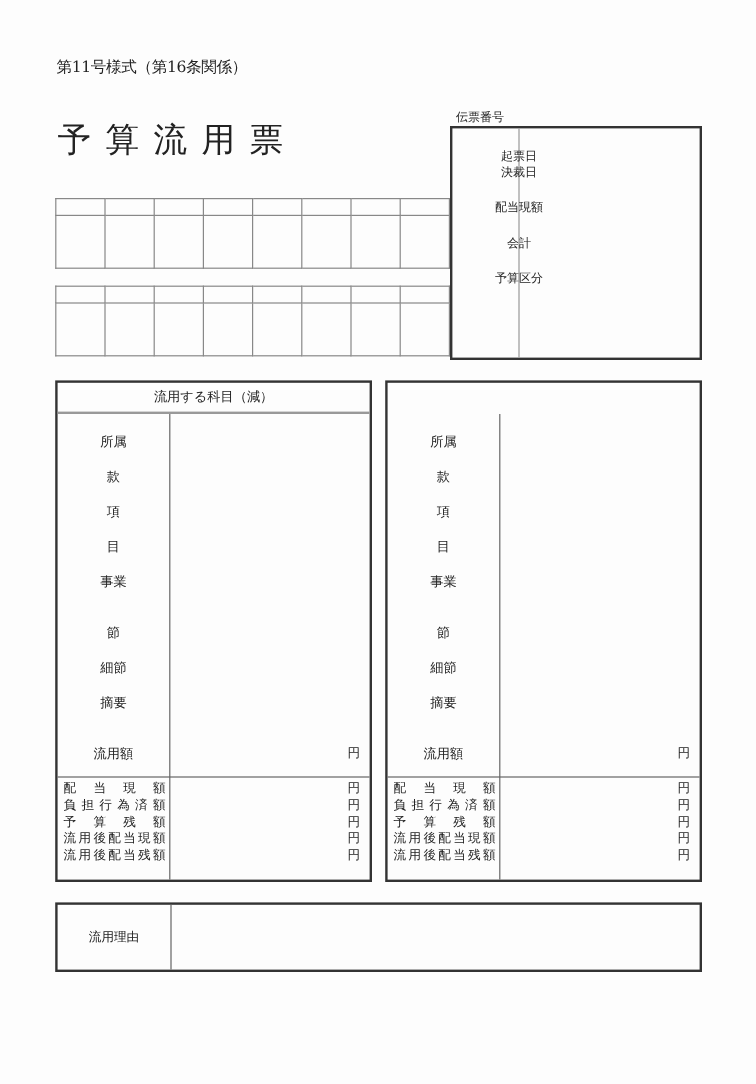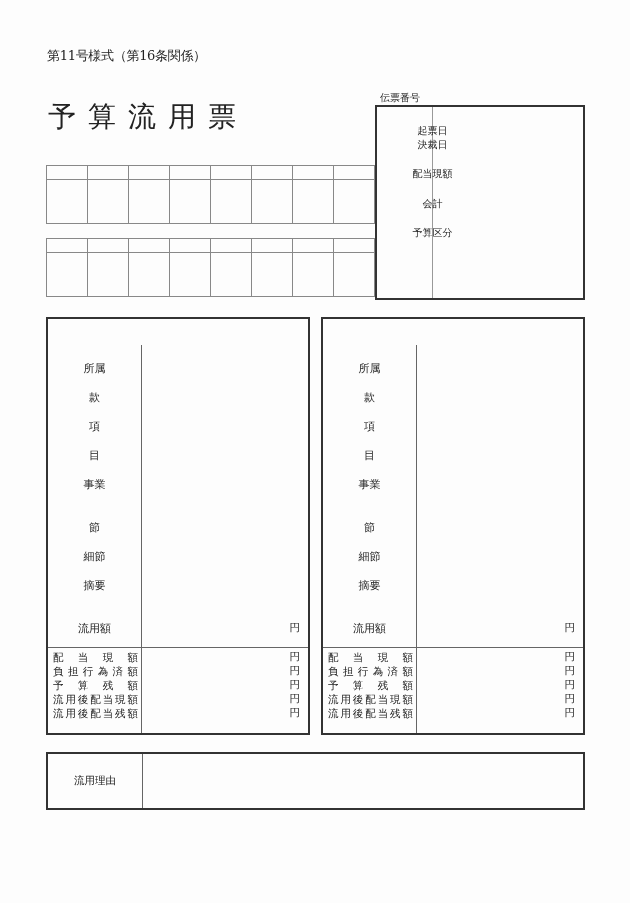--- a/index.html
+++ b/index.html
@@ -89,20 +89,21 @@
         <td></td>
         <td></td>
         <td></td>
         <td></td>
         <td></td>
       </tr>
 </tbody>
   </table>
 
 <div class="abs box" style="left:46px">
+  <div class="hdr">流用する科目（減）</div>
   <div class="div"></div>
   <div class="lbl" style="top:42px">所属</div>
   <div class="lbl" style="top:71px">款</div>
   <div class="lbl" style="top:100px">項</div>
   <div class="lbl" style="top:129px">目</div>
   <div class="lbl" style="top:158px">事業</div>
   <div class="lbl" style="top:201px">節</div>
   <div class="lbl" style="top:230px">細節</div>
   <div class="lbl" style="top:259px">摘要</div>
   <div class="lbl" style="top:302px">流用額</div>

